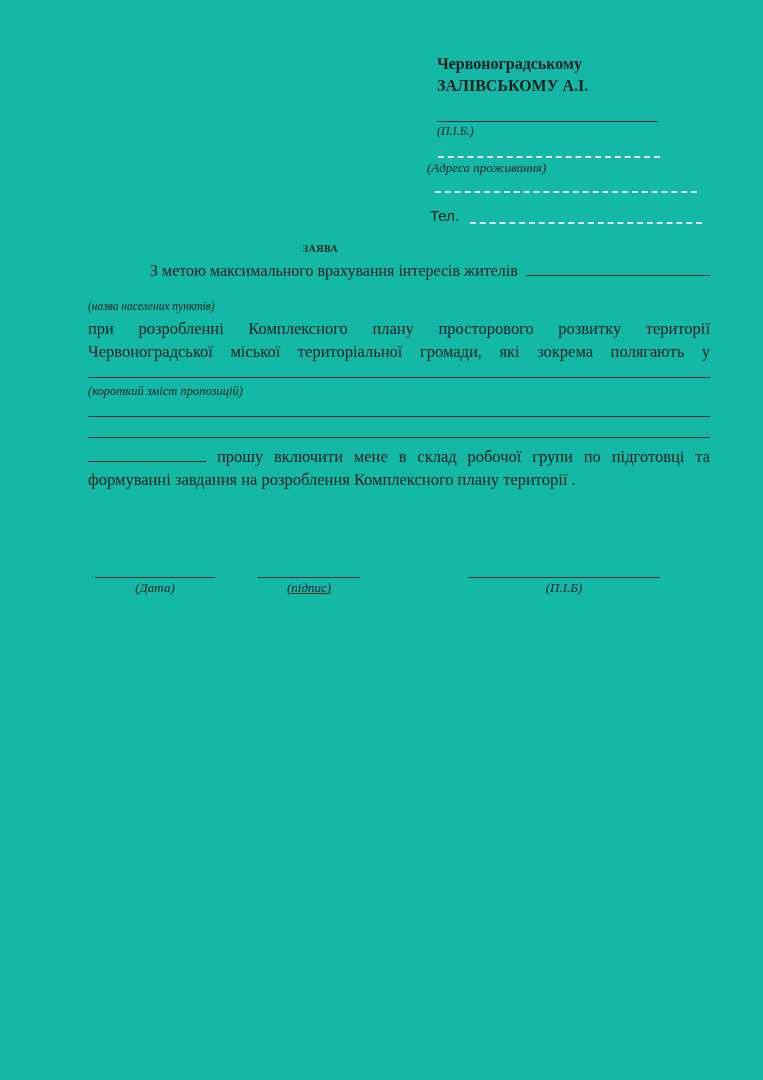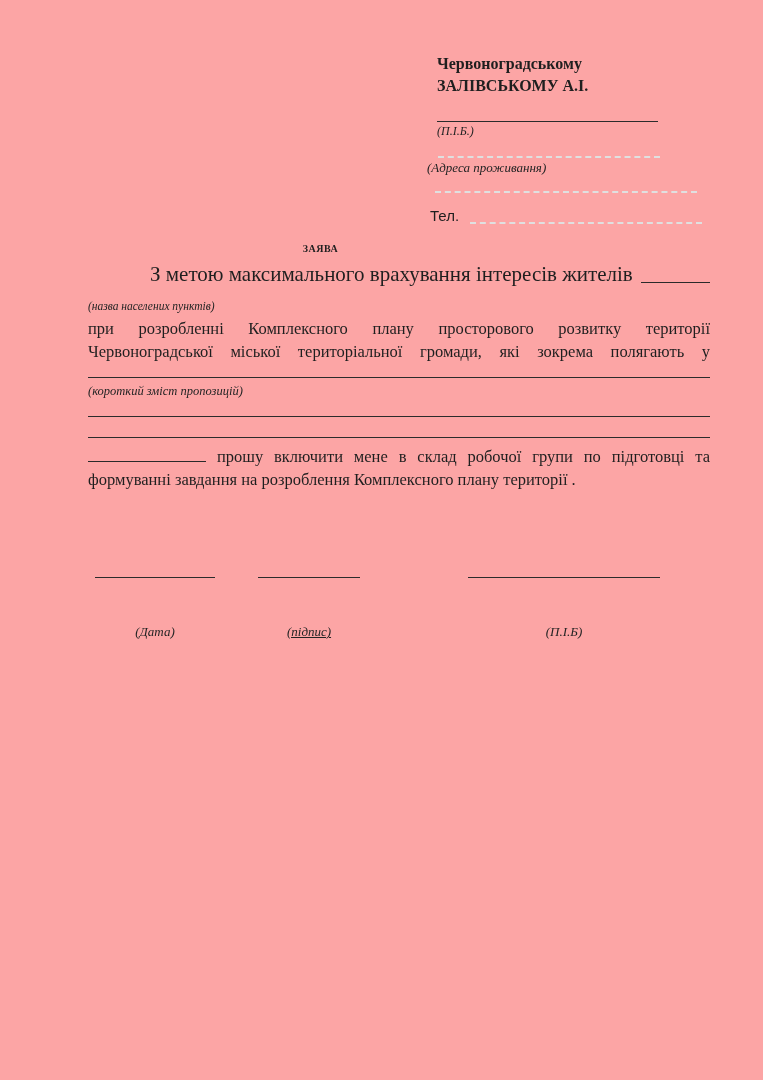--- a/index.html
+++ b/index.html
@@ -1,47 +1,47 @@
 <!DOCTYPE html>
 <html><head>
 <meta charset="utf-8">
 <style>
   html,body{margin:0;padding:0;background:#f2f2f2;}
   .page{
     position:relative;
     width:763px;height:1080px;
-    background:#fca5a5;
+    background:#14b8a6;
     font-family:"Liberation Serif", serif;
     color:#1f1f1f;
     overflow:hidden;
     margin:0 auto;
   }
   .abs{position:absolute;}
   
   .addressee{left:437px;top:53px;width:240px;font-size:16px;font-weight:bold;line-height:21.5px;}
   .addressee .hline{display:block;white-space:pre;}
   .rule{position:absolute;height:0;border-top:1.5px solid #2b2b2b;}
   .faint{position:absolute;height:0;border-top:2px dashed #e0e0e0;}
   .caption{font-style:italic;text-align:left;color:#242424;}
   .cap-pib{left:437px;top:124px;width:221px;font-size:12px;}
   .cap-addr{left:427px;top:160px;width:220px;font-size:13px;}
   .phone{left:430px;top:207px;font-size:15px;font-family:"Liberation Sans",sans-serif;}
   .title{left:88px;top:243px;width:465px;text-align:center;font-weight:bold;font-size:10px;letter-spacing:.5px;}
   
-  .intro{left:88px;top:262px;width:622px;font-size:21px;display:flex;padding-left:62px;box-sizing:border-box;}
+  .intro{left:88px;top:262px;width:622px;font-size:16px;display:flex;padding-left:62px;box-sizing:border-box;}
   .intro .txt{white-space:nowrap;}
   .fill-line{flex:1 1 auto;min-width:40px;border-bottom:1.4px solid #2a2a2a;align-self:flex-end;margin-bottom:4px;margin-left:8px;}
   .cap-settle{left:88px;top:300px;width:622px;font-size:11.5px;}
   .para{left:88px;top:317px;width:622px;font-size:16.5px;line-height:23px;}
   .just{text-align:justify;text-align-last:justify;}
   .cap-prop{left:88px;top:384px;width:622px;font-size:12.5px;}
   .request{left:88px;top:446px;width:622px;font-size:16.5px;line-height:22.5px;}
   .blank-inline{display:inline-block;width:118px;border-bottom:1.4px solid #2a2a2a;}
   
-  .sig-label{position:absolute;top:580px;font-style:italic;font-size:13px;text-align:center;color:#242424;margin-top:44px;}
+  .sig-label{position:absolute;top:580px;font-style:italic;font-size:13px;text-align:center;color:#242424;}
 </style>
 </head>
 <body>
 
 <div class="page">
 
   <div class="abs addressee">
     <span class="hline">Червоноградському</span>
     <span class="hline">ЗАЛІВСЬКОМУ А.І.</span>
   </div>

